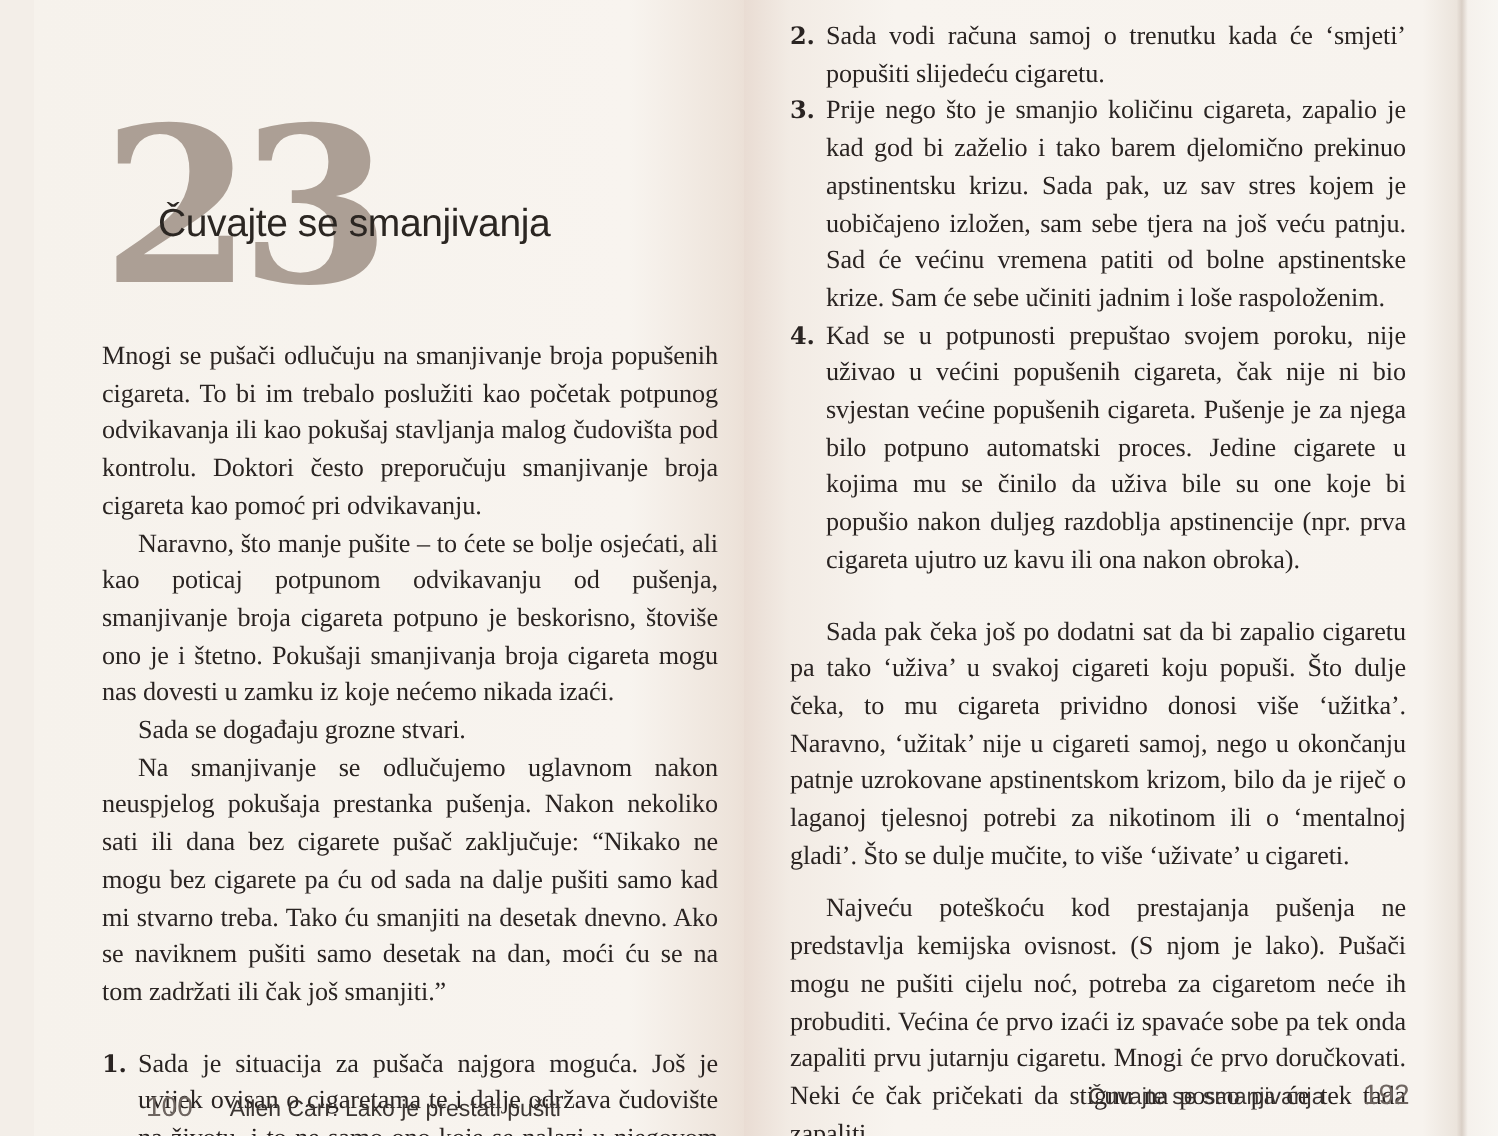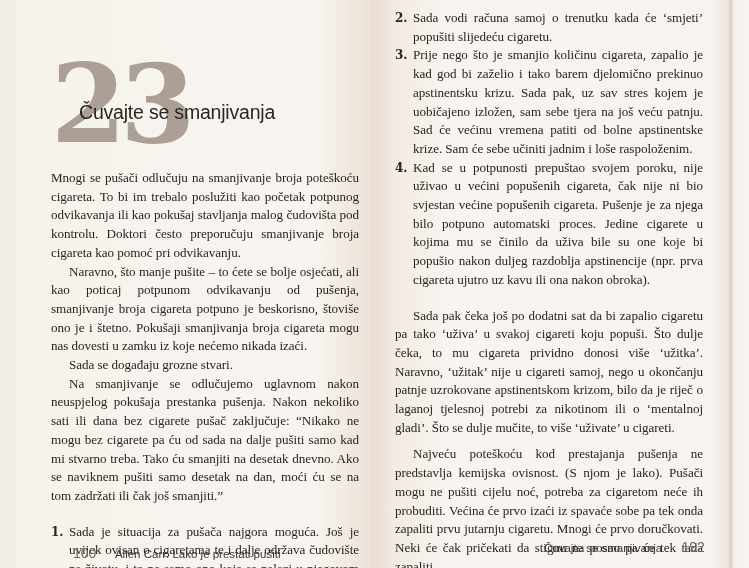--- a/index.html
+++ b/index.html
@@ -62,21 +62,21 @@
 
 <div class="spread">
 
   <div class="page left">
     <div class="chapter-head">
       <div class="chapter-num">23</div>
       <div class="chapter-title">Čuvajte se smanjivanja</div>
     </div>
 
     <div class="body-text">
-      <p>Mnogi se pušači odlučuju na smanjivanje broja poteškoću cigareta. To bi im trebalo poslužiti kao početak potpunog odvikavanja ili kao pokušaj stavljanja malog čudovišta pod kontrolu. Doktori često preporučuju smanjivanje broja cigareta kao pomoć pri odvikavanju.</p>
+      <p>Mnogi se pušači odlučuju na smanjivanje broja popušenih cigareta. To bi im trebalo poslužiti kao početak potpunog odvikavanja ili kao pokušaj stavljanja malog čudovišta pod kontrolu. Doktori često preporučuju smanjivanje broja cigareta kao pomoć pri odvikavanju.</p>
       <p class="indent">Naravno, što manje pušite – to ćete se bolje osjećati, ali kao poticaj potpunom odvikavanju od pušenja, smanjivanje broja cigareta potpuno je beskorisno, štoviše ono je i štetno. Pokušaji smanjivanja broja cigareta mogu nas dovesti u zamku iz koje nećemo nikada izaći.</p>
       <p class="indent">Sada se događaju grozne stvari.</p>
       <p class="indent">Na smanjivanje se odlučujemo uglavnom nakon neuspjelog pokušaja prestanka pušenja. Nakon nekoliko sati ili dana bez cigarete pušač zaključuje: “Nikako ne mogu bez cigarete pa ću od sada na dalje pušiti samo kad mi stvarno treba. Tako ću smanjiti na desetak dnevno. Ako se naviknem pušiti samo desetak na dan, moći ću se na tom zadržati ili čak još smanjiti.”</p>
       <div class="list-item gap2" style="margin-top:17px;">
         <span class="num">1.</span>
         <span class="txt">Sada je situacija za pušača najgora moguća. Još je uvijek ovisan o cigaretama te i dalje održava čudovište na životu, i to ne samo ono koje se nalazi u njegovom tijelu, već i ono koje s nalazi u glavi.</span>
       </div>
     </div>
 
     <div class="folio">

